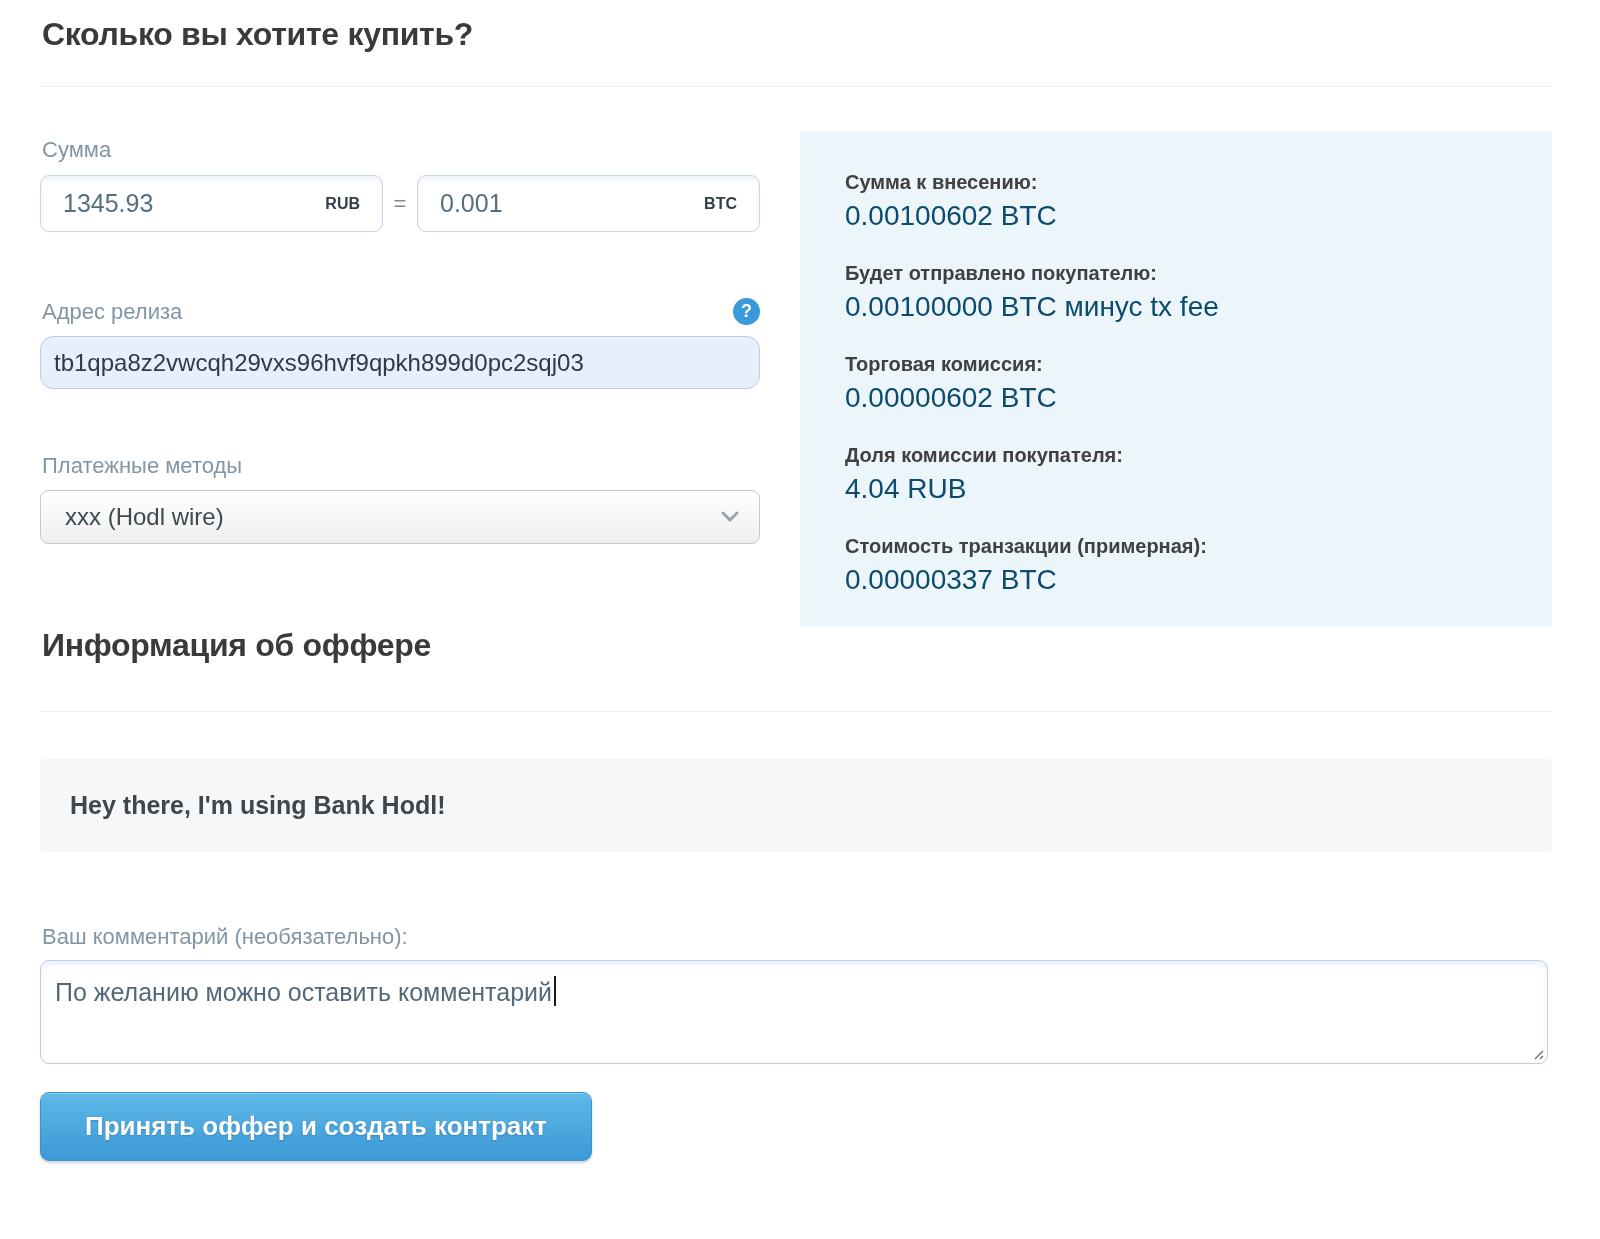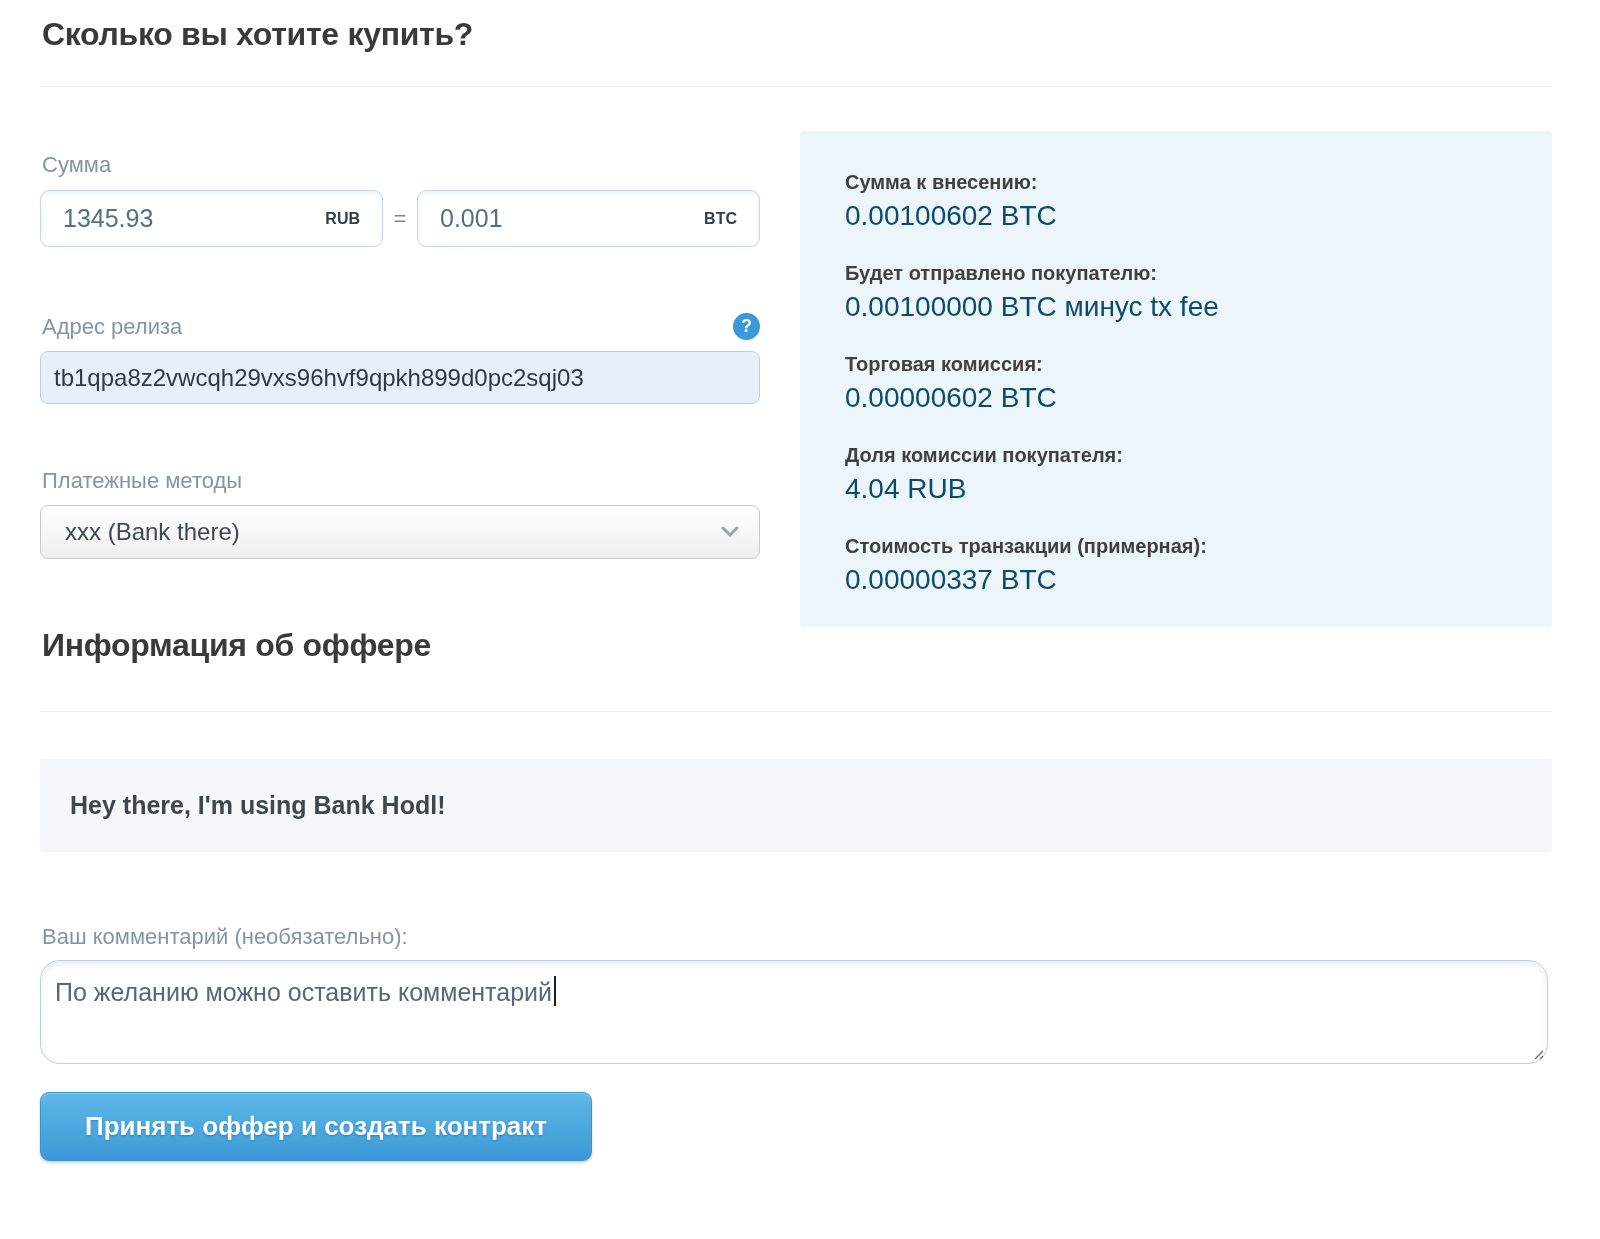--- a/index.html
+++ b/index.html
@@ -23,21 +23,21 @@
   .divider-2 { margin-top: 47px; }
 
   
   .form-row { display: flex; margin-top: 44px; }
   .left-col { flex: 0 0 720px; width: 720px; }
 
   .field-label {
     display: block; padding-left: 2px;
     font-size: 22px; color: #8295a5; line-height: 1.2;
   }
-  .amount-label { margin-top: 21px; margin-bottom: 12px; }
+  .amount-label { margin-top: 6px; margin-bottom: 12px; }
 
   .amount-row { display: flex; align-items: center; }
   .input-box {
     display: flex; align-items: center;
     width: 343px; height: 57px; padding: 0 22px;
     border: 1px solid #c5d8e8; border-radius: 9px;
     background: #ffffff;
     box-shadow: inset 0 3px 4px rgba(130,160,195,0.14);
     gap: 48px;
   }
@@ -52,21 +52,21 @@
   .label-row { display: flex; justify-content: space-between; align-items: center; width: 720px; }
   .help-icon {
     width: 27px; height: 27px; border-radius: 50%;
     background: #3a99d8; color: #ffffff;
     font-size: 18px; font-weight: 700;
     display: flex; align-items: center; justify-content: center;
     cursor: pointer; user-select: none;
   }
   .address-input {
     margin-top: 11px; width: 720px; height: 53px; padding: 0 13px;
-    border: 1px solid #b9cde6; border-radius: 8px;
+    border: 1px solid #b9cde6; border-radius: 13px;
     background: #e8effc;
     font-family: inherit; font-size: 24px; color: #2f3b44; outline: none;
   }
 
   .payment-block { margin-top: 64px; }
   .select-box {
     margin-top: 10px; width: 720px; height: 54px;
     padding: 0 20px 0 24px;
     border: 1px solid #c9c9c9; border-radius: 8px;
     background: linear-gradient(#ffffff, #efefef);
@@ -91,21 +91,21 @@
     margin-top: 47px; width: 1512px; height: 93px;
     background: #f6f7f8; border-radius: 3px;
     display: flex; align-items: center; padding-left: 30px;
     font-size: 25px; font-weight: 700; color: #3e474c;
   }
 
   .comment-block { margin-top: 72px; }
   .comment-box {
     position: relative; margin-top: 10px;
     width: 1508px; height: 104px;
-    border: 1px solid #b9cfe4; border-radius: 20px;
+    border: 1px solid #b9cfe4; border-radius: 9px;
     background: #ffffff;
     box-shadow: inset 0 4px 6px rgba(140,170,205,0.18);
     padding: 15px 20px 10px 14px;
     font-size: 25px; color: #53687a; cursor: text;
   }
   .text-caret {
     display: inline-block; width: 2px; height: 30px;
     background: #1c1c1c; vertical-align: text-bottom; margin-left: 2px;
   }
   .resize-handle { position: absolute; right: 3px; bottom: 3px; }
@@ -152,21 +152,21 @@
           <div class="label-row">
             <label class="field-label">Адрес релиза</label>
             <span class="help-icon">?</span>
           </div>
           <input type="text" class="address-input" value="tb1qpa8z2vwcqh29vxs96hvf9qpkh899d0pc2sqj03" style="">
         </div>
 
         <div class="payment-block">
           <label class="field-label">Платежные методы</label>
           <div class="select-box">
-            <span>xxx (Bank there)</span>
+            <span>xxx (Hodl wire)</span>
             <svg width="18" height="11" viewBox="0 0 18 11">
               <path d="M2 2 L9 9 L16 2" fill="none" stroke="#9aa4ab" stroke-width="3" stroke-linecap="round" stroke-linejoin="round"></path>
             </svg>
           </div>
         </div>
 
       </div>
 
       <div class="summary-panel">
         <div class="summary-item">

